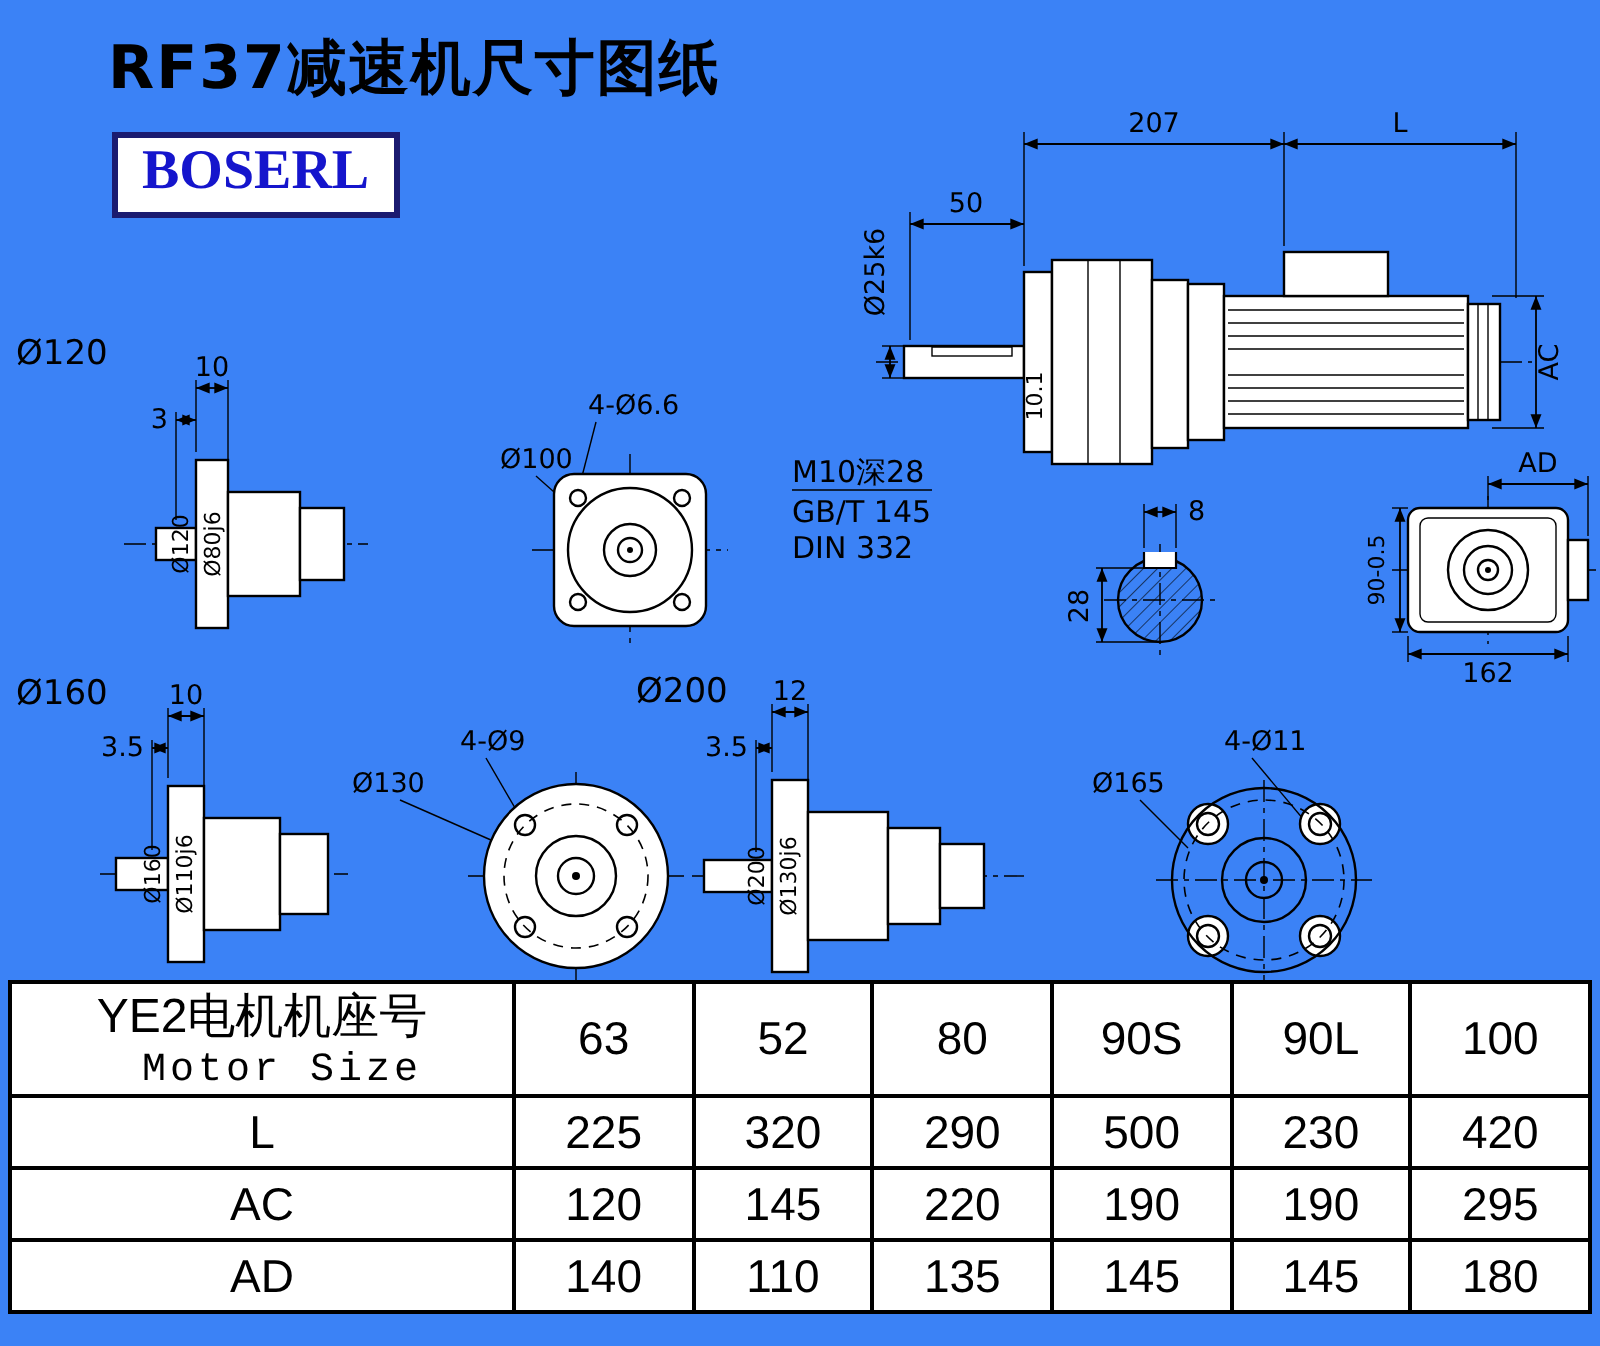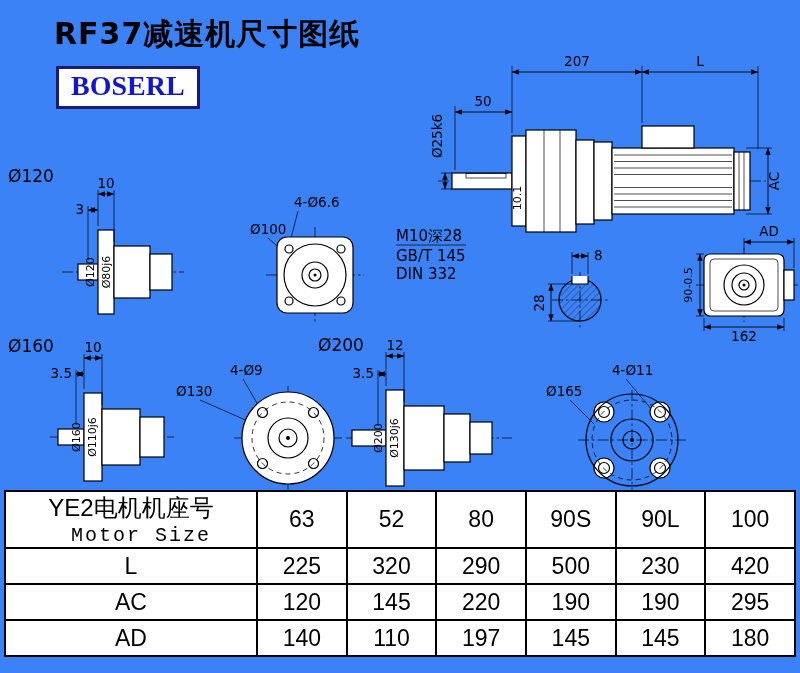--- a/index.html
+++ b/index.html
@@ -300,21 +300,21 @@
       <td>145</td>
       <td>220</td>
       <td>190</td>
       <td>190</td>
       <td>295</td>
     </tr>
     <tr class="drow">
       <td>AD</td>
       <td>140</td>
       <td>110</td>
-      <td>197</td>
+      <td>135</td>
       <td>145</td>
       <td>145</td>
       <td>180</td>
     </tr>
   </tbody>
     </table>
 
 </div>
 
 </body></html>

